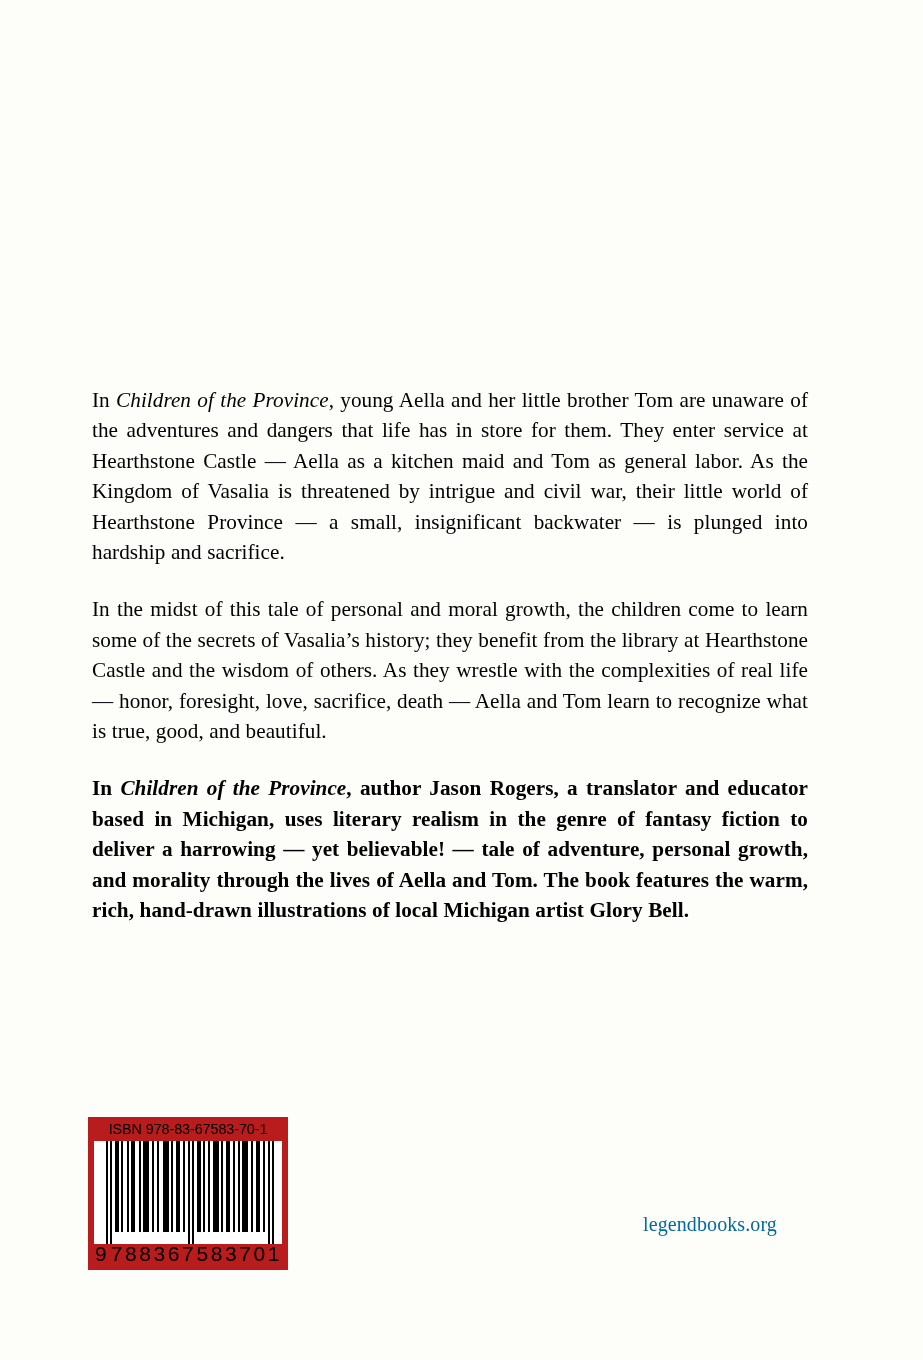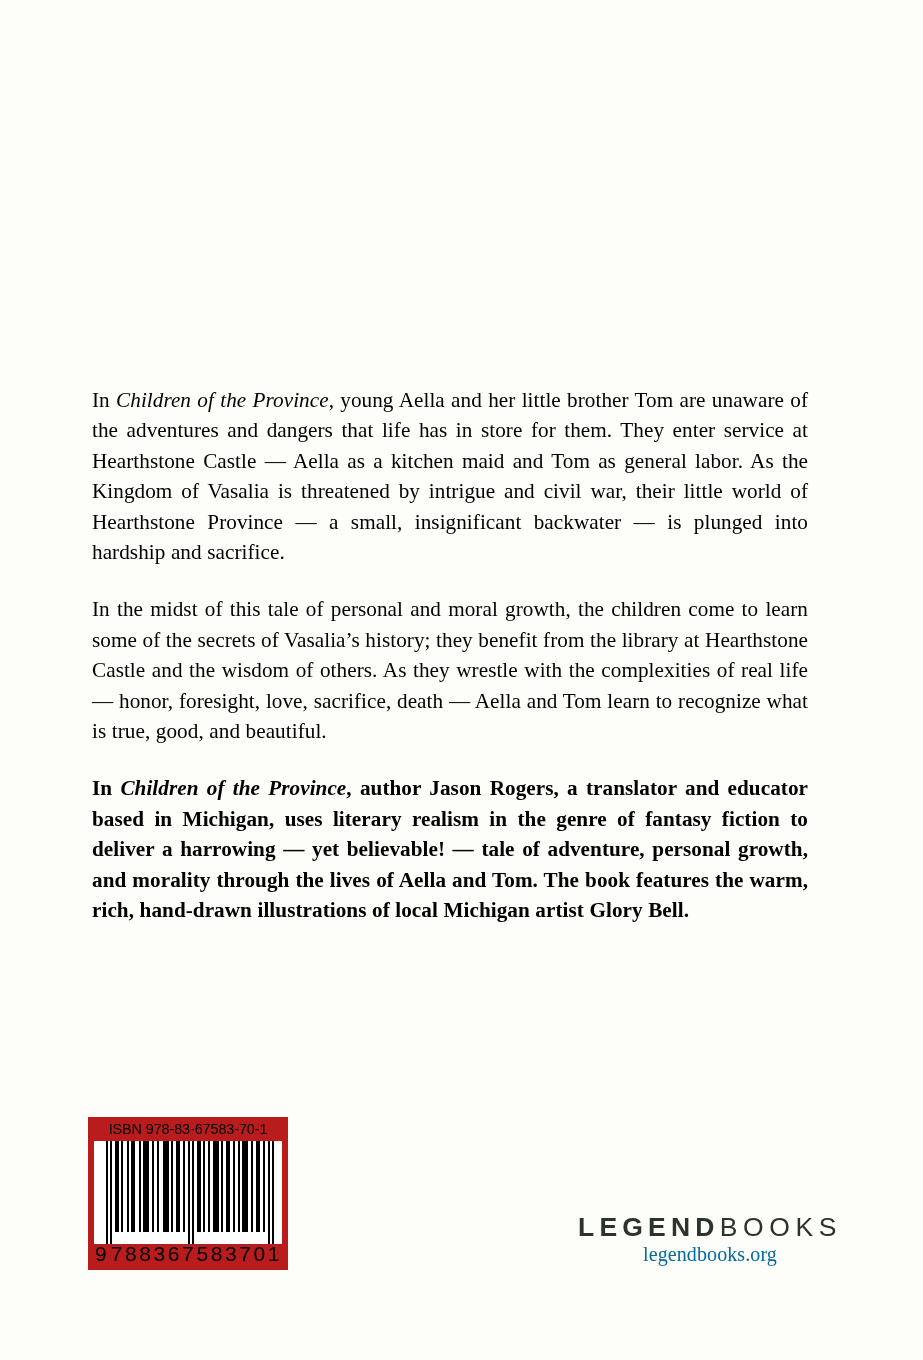--- a/index.html
+++ b/index.html
@@ -187,17 +187,16 @@
     </div>
 
     <div class="barcode-digits">
       <span class="bd-lead">9</span>
       <span class="bd-group left">788367</span>
       <span class="bd-group right">583701</span>
     </div>
   </div>
 
   <div class="publisher">
-    <div class="pub-wordmark"><span class="pub-legend">LEGEND</span><span class="pub-books">BOOKS</span></div>
     <div class="pub-url">legendbooks.org</div>
   </div>
 
 </div>
 
 </body></html>

